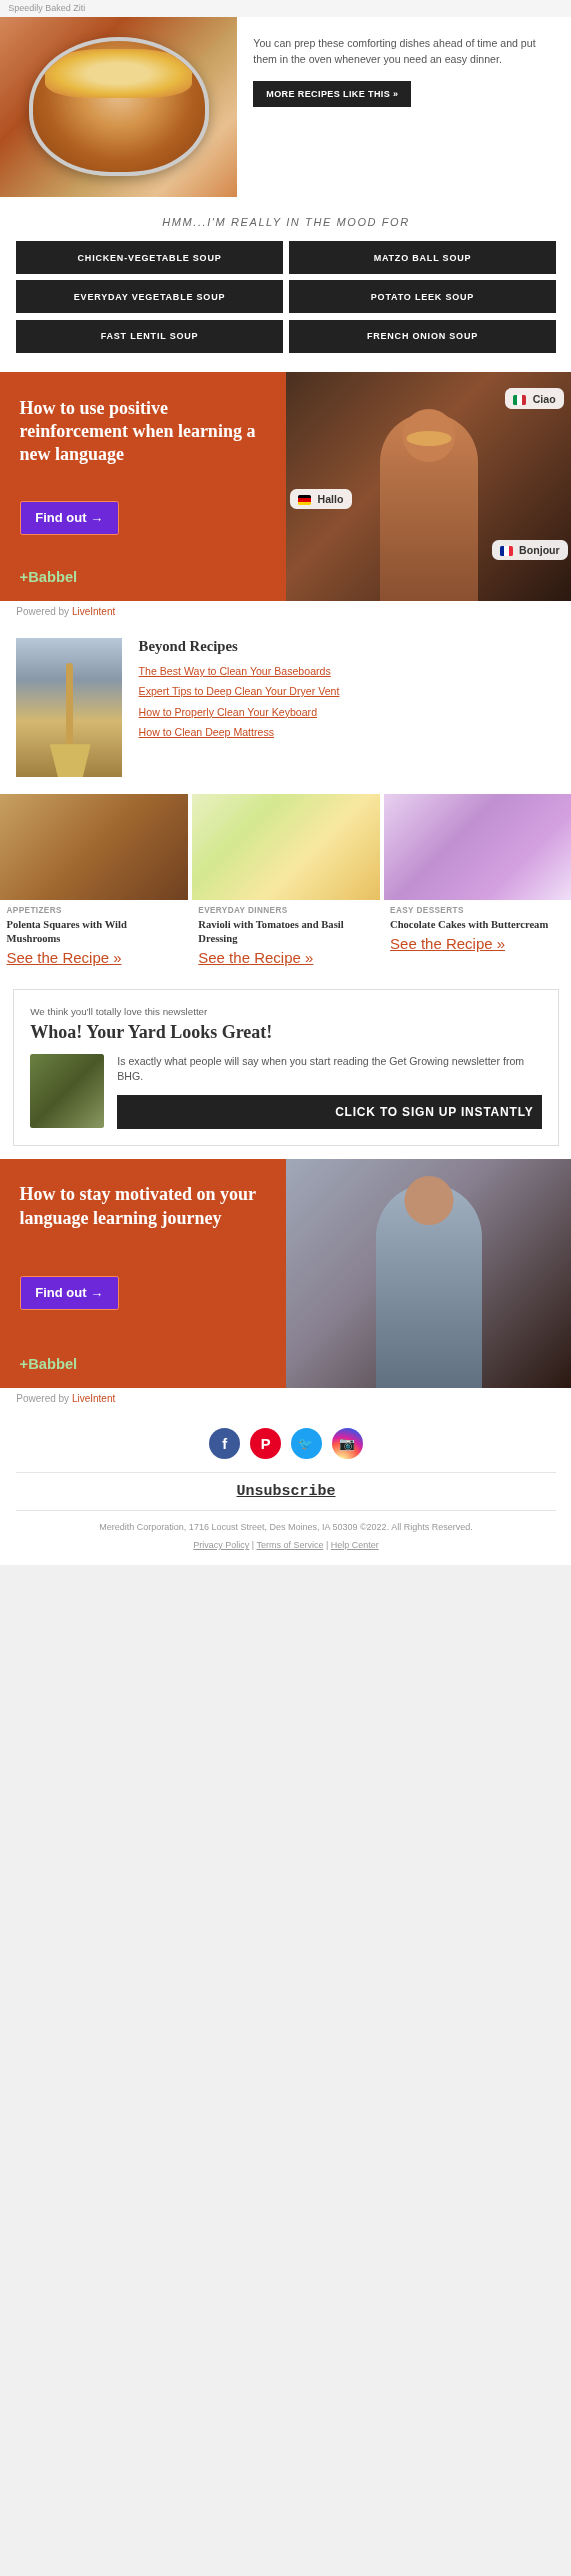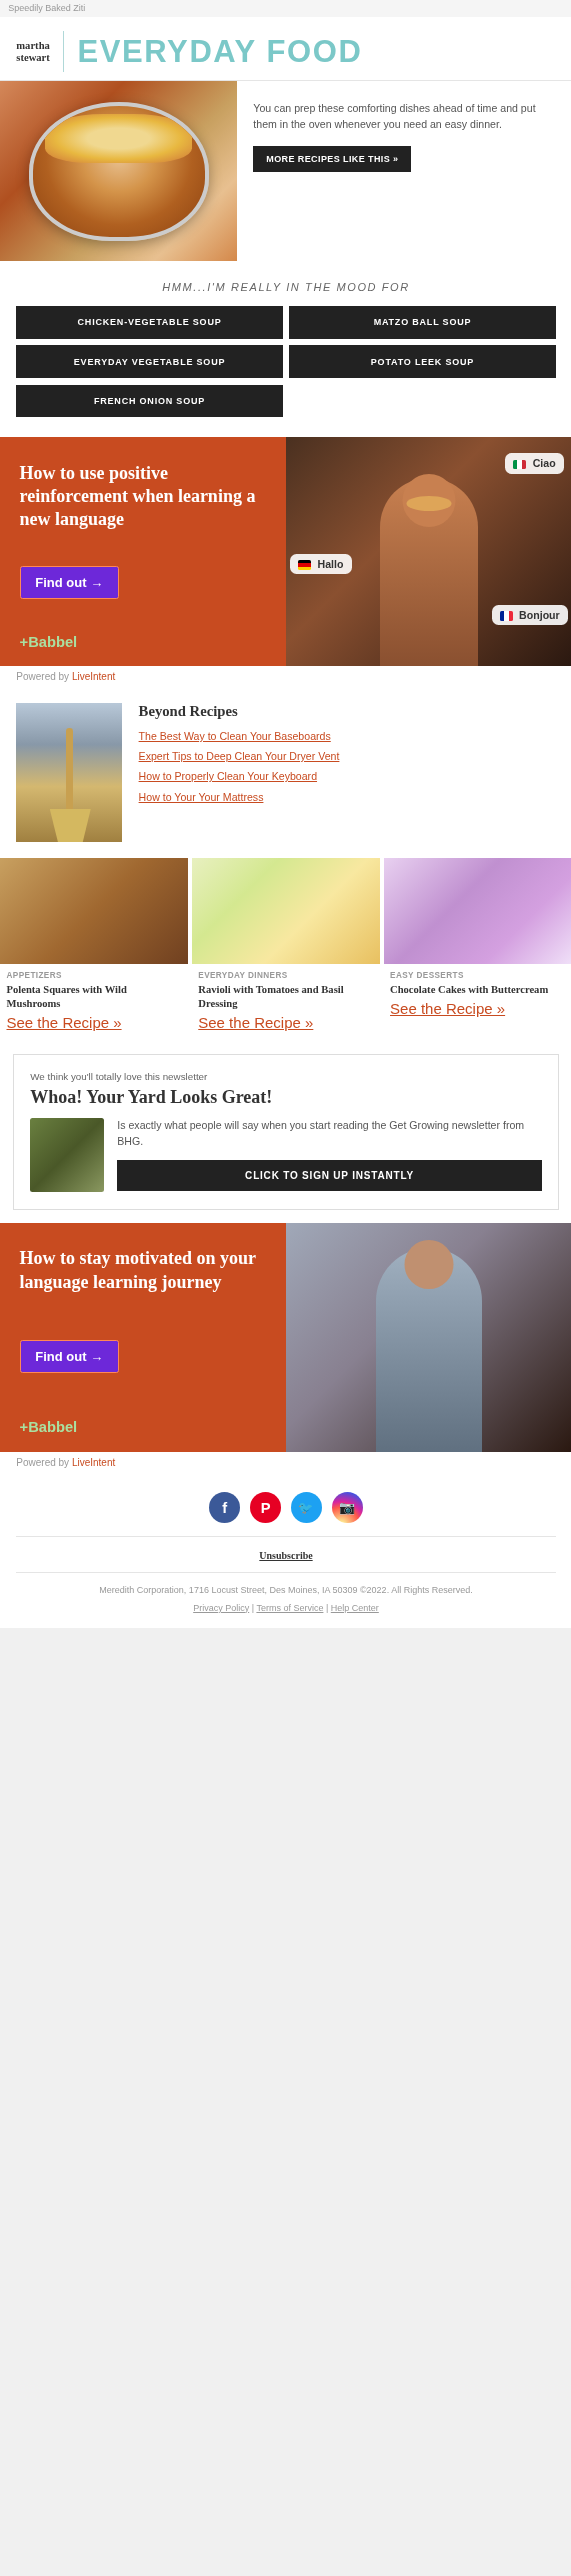--- a/index.html
+++ b/index.html
@@ -384,24 +384,24 @@
       font-size: 10.6px;
       color: #555;
       line-height: 1.5;
       margin-bottom: 9.8px;
     }
     .btn-signup {
       display: block;
       background: #222;
       color: #fff;
       font-family: Arial, sans-serif;
-      font-size: 10px;
+      font-size: 12px;
       font-weight: bold;
       padding: 9.8px 8.2px;
-      text-align: center;
+      text-align: right;
       letter-spacing: 0.8px;
       cursor: pointer;
       margin-top: 9px;
     }
 
     
     .babbel-section-2 {
       background: #c84b20;
       display: flex;
       min-height: 229px;
@@ -432,22 +432,22 @@
       color: #fff;
       font-size: 13px;
       cursor: pointer;
     }
     .social-icon.fb { background: #3b5998; }
     .social-icon.pi { background: #e60023; }
     .social-icon.tw { background: #1da1f2; }
     .social-icon.ig { background: radial-gradient(circle at 30% 107%, #fdf497 0%, #fdf497 5%, #fd5949 45%, #d6249f 60%, #285aeb 90%); }
 
     .unsubscribe-link {
-      font-family: Liberation Serif, serif;
-      font-size: 10px;
+      font-family: Liberation Mono, monospace;
+      font-size: 15px;
       font-weight: bold;
       color: #333;
       margin-bottom: 9.8px;
       text-decoration: underline;
       cursor: pointer;
       margin-top: 33px;
     }
     .footer-legal {
       font-family: Arial, sans-serif;
       font-size: 9px;
@@ -468,28 +468,20 @@
   </style>
 </head>
 <body>
 
 <div class="email-wrapper">
 
   <div class="top-bar">
     <span>Speedily Baked Ziti</span>
   </div>
 
-  <div class="header">
-    <div class="logo-text">
-      <span>martha</span><br>
-      <span>stewart</span>
-    </div>
-    <div class="header-divider"></div>
-    <div class="header-title">EVERYDAY FOOD</div>
-  </div>
 
   <div class="hero">
     <div class="hero-image">
       <div class="hero-img-placeholder">
         <div class="casserole-dish">
           <div class="casserole-cheese"></div>
         </div>
       </div>
     </div>
     <div class="hero-content">
@@ -498,20 +490,21 @@
     </div>
   </div>
 
   <div class="mood-section">
     <div class="mood-title">HMM...I'M REALLY IN THE MOOD FOR</div>
     <div class="soup-grid">
       <div class="soup-btn">CHICKEN-VEGETABLE SOUP</div>
       <div class="soup-btn">MATZO BALL SOUP</div>
       <div class="soup-btn">EVERYDAY VEGETABLE SOUP</div>
       <div class="soup-btn">POTATO LEEK SOUP</div>
+      <div class="soup-btn">FAST LENTIL SOUP</div>
       <div class="soup-btn">FRENCH ONION SOUP</div>
     </div>
   </div>
 
   <div class="babbel-section">
     <div class="babbel-left">
       <h2>How to use positive reinforcement when learning a new language</h2>
       <div class="btn-orange">Find out →</div>
       <div class="babbel-logo">
         <span>+</span><span>Babbel</span>
@@ -553,21 +546,21 @@
           <div style="position:absolute;bottom:0;left:-16.3px;width:41px;height:33px;background:#d4b860;clip-path:polygon(0 0, 41px 0, 33px 33px, 8.2px 33px);"></div>
         </div>
       </div>
     </div>
     <div class="beyond-content">
       <h3>Beyond Recipes</h3>
       <div class="beyond-links">
         <a href="#">The Best Way to Clean Your Baseboards</a>
         <a href="#">Expert Tips to Deep Clean Your Dryer Vent</a>
         <a href="#">How to Properly Clean Your Keyboard</a>
-        <a href="#">How to Your Your Mattress</a>
+        <a href="#">How to Clean Deep Mattress</a>
       </div>
     </div>
   </div>
 
   <div class="recipe-cards">
     <div class="recipe-card">
       <div class="recipe-card-img recipe-img-1"></div>
       <div class="recipe-card-body">
         <div class="recipe-category">APPETIZERS</div>
         <div class="recipe-name">Polenta Squares with Wild Mushrooms</div>

